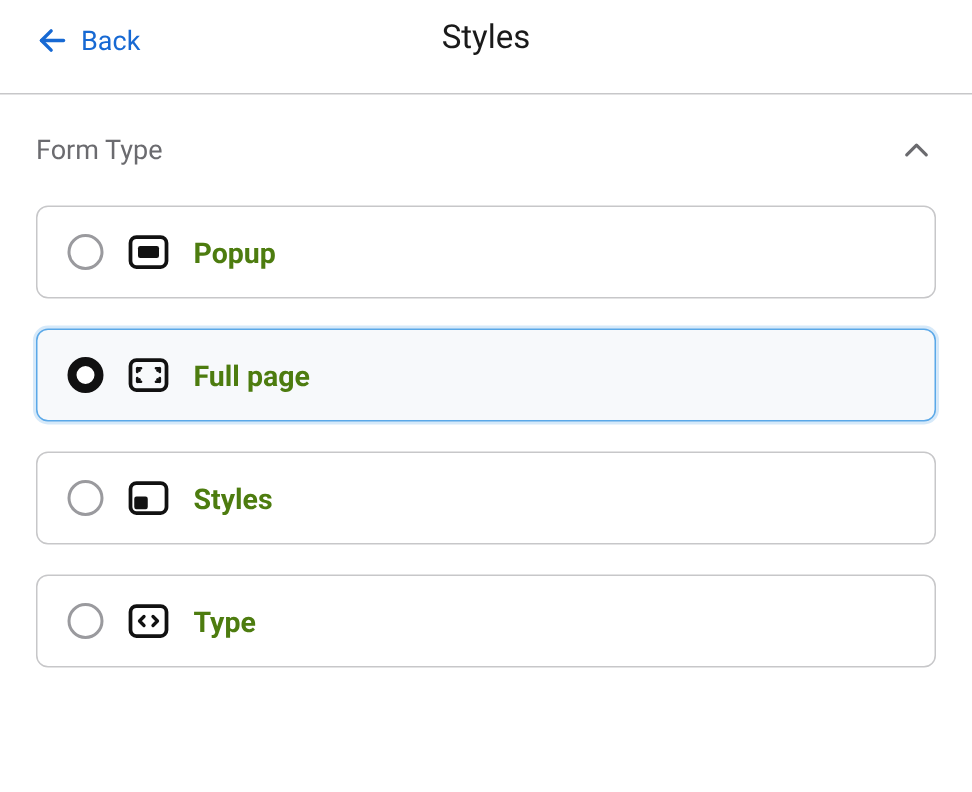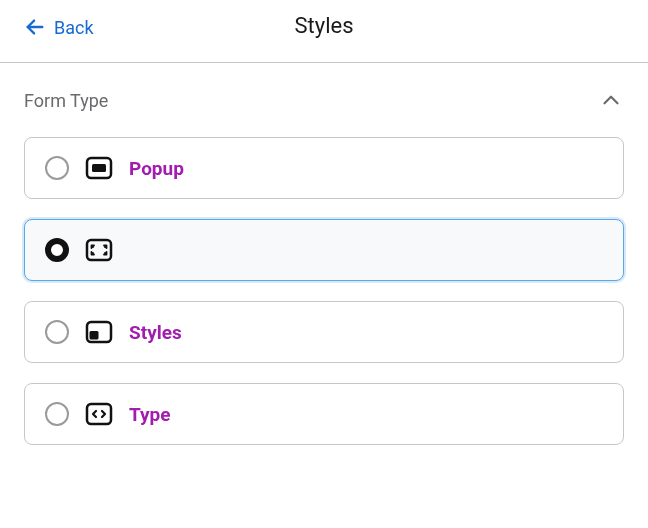--- a/index.html
+++ b/index.html
@@ -90,21 +90,21 @@
     display: none;
   }
   .type-icon {
     width: 28px;
     height: 28px;
     flex-shrink: 0;
   }
   .option-label {
     font-size: 19px;
     font-weight: 700;
-    color: #a21caf;
+    color: #4d7c0f;
   }
 </style>
 </head>
 <body>
 
 <div class="header">
   <div class="back">
     <svg width="22" height="22" viewBox="0 0 24 24" fill="none" stroke="#1769d3" stroke-width="2.5" stroke-linecap="round" stroke-linejoin="round">
       <line x1="20" y1="12" x2="4" y2="12"></line>
       <polyline points="11 5 4 12 11 19"></polyline>
@@ -135,20 +135,21 @@
 
   <div class="option selected">
     <span class="radio"></span>
     <svg class="type-icon" viewBox="0 0 28 28">
       <rect x="2" y="4" width="24" height="20" rx="4" fill="none" stroke="#111" stroke-width="2.5"></rect>
       <path d="M8 11 L6.5 9.5 M6.5 9.5 H9 M6.5 9.5 V12" stroke="#111" stroke-width="1.8" stroke-linecap="round" fill="none"></path>
       <path d="M20 11 L21.5 9.5 M21.5 9.5 H19 M21.5 9.5 V12" stroke="#111" stroke-width="1.8" stroke-linecap="round" fill="none"></path>
       <path d="M8 17 L6.5 18.5 M6.5 18.5 H9 M6.5 18.5 V16" stroke="#111" stroke-width="1.8" stroke-linecap="round" fill="none"></path>
       <path d="M20 17 L21.5 18.5 M21.5 18.5 H19 M21.5 18.5 V16" stroke="#111" stroke-width="1.8" stroke-linecap="round" fill="none"></path>
     </svg>
+    <span class="option-label">Full page</span>
   </div>
 
   <div class="option">
     <span class="radio"></span>
     <svg class="type-icon" viewBox="0 0 28 28">
       <rect x="2" y="4" width="24" height="20" rx="4" fill="none" stroke="#111" stroke-width="2.5"></rect>
       <rect x="4.5" y="13" width="9" height="8.5" rx="1.5" fill="#111"></rect>
     </svg>
     <span class="option-label">Styles</span>
   </div>

